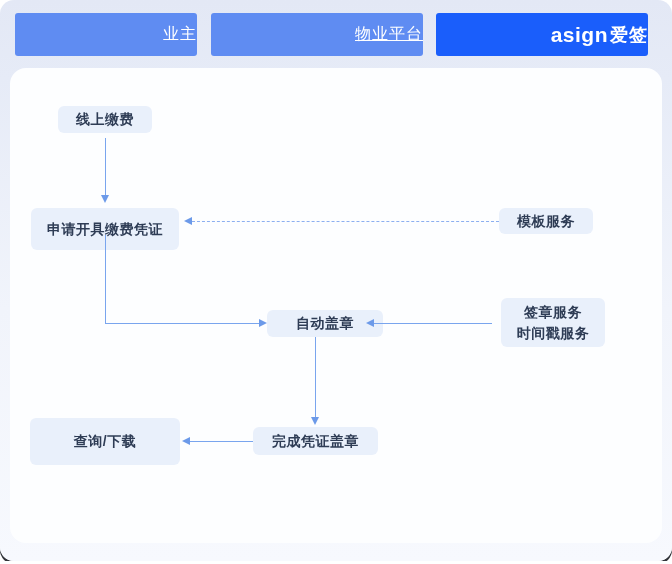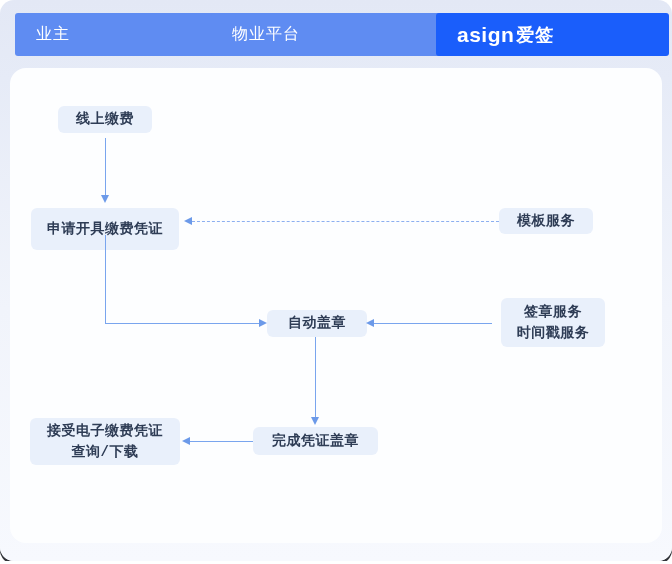--- a/index.html
+++ b/index.html
@@ -12,49 +12,48 @@
     position:relative;
     width:672px;height:561px;
     border-radius:14px;
     background:linear-gradient(180deg,#E3E8F5 0%,#E6EBF7 14%,#F1F4FB 55%,#F7F9FE 100%);
     overflow:hidden;
     box-shadow:0 3px 0 rgba(13,16,24,0.85);
   }
   
   .lane{
     position:absolute;top:13px;height:43px;
-    display:flex;align-items:center;justify-content:flex-start;
+    display:flex;align-items:center;justify-content:flex-end;
     border-radius:3px;
     color:#ffffff;font-size:16px;font-weight:500;
     letter-spacing:1px;
-    padding-left:21px;
   }
   .lane-owner{left:15px;width:182px;background:#5F8CF2;}
-  .lane-platform{left:211px;width:212px;background:#5F8CF2;}
+  .lane-platform{left:211px;width:212px;background:#5F8CF2;text-decoration:underline;}
   .lane-brand{left:436px;width:212px;background:#1A5EFB;letter-spacing:0;}
   .brand-latin{font-size:21px;font-weight:700;letter-spacing:0.5px;}
   .brand-cjk{font-size:18px;font-weight:600;margin-left:2px;letter-spacing:1px;}
   
   .panel{
     position:absolute;left:10px;top:68px;width:652px;height:475px;
-    background:#FDFEFF;border-radius:16px;font-family:Liberation Mono, monospace;
+    background:#FDFEFF;border-radius:16px;
   }
   
   .node{
     position:absolute;
     background:#E9F0FB;border-radius:6px;
     display:flex;flex-direction:column;align-items:center;justify-content:center;
     color:#2E3C55;font-size:14px;font-weight:600;
     letter-spacing:0.5px;line-height:21px;
     text-align:center;
   }
   .node-a{left:48px;top:38px;width:94px;height:27px;}
   .node-b{left:21px;top:140px;width:148px;height:42px;}
   .node-c{left:489px;top:140px;width:94px;height:26px;text-align:right;}
-  .node-d{left:257px;top:242px;width:100px;height:27px;}
+  .node-d{left:257px;top:242px;width:116px;height:27px;}
   .node-e{left:491px;top:230px;width:104px;height:49px;}
   .node-f{left:243px;top:359px;width:125px;height:28px;}
   .node-g{left:20px;top:350px;width:150px;height:47px;}
   
   .vline,.hline{position:absolute;background:#79A5EE;}
   .vline{width:1px;}
   .hline{height:1px;}
   .dline{position:absolute;height:0;border-top:1px dashed #8CAFF0;}
   .l-a-b{left:95px;top:70px;height:57px;}
   .l-c-b{left:182px;top:153px;width:307px;}
@@ -112,21 +111,20 @@
     <div class="node node-e">
       <span>签章服务</span>
       <span>时间戳服务</span>
     </div>
 
     <div class="node node-f">
       <span>完成凭证盖章</span>
     </div>
 
     <div class="node node-g">
-      <span>接受电子缴费凭证</span>
       <span>查询/下载</span>
     </div>
 
     <div class="vline l-a-b"></div>
     <div class="head head-down h-a-b"></div>
 
     <div class="dline l-c-b"></div>
     <div class="head head-left h-c-b"></div>
 
     <div class="vline l-b-d-v"></div>

